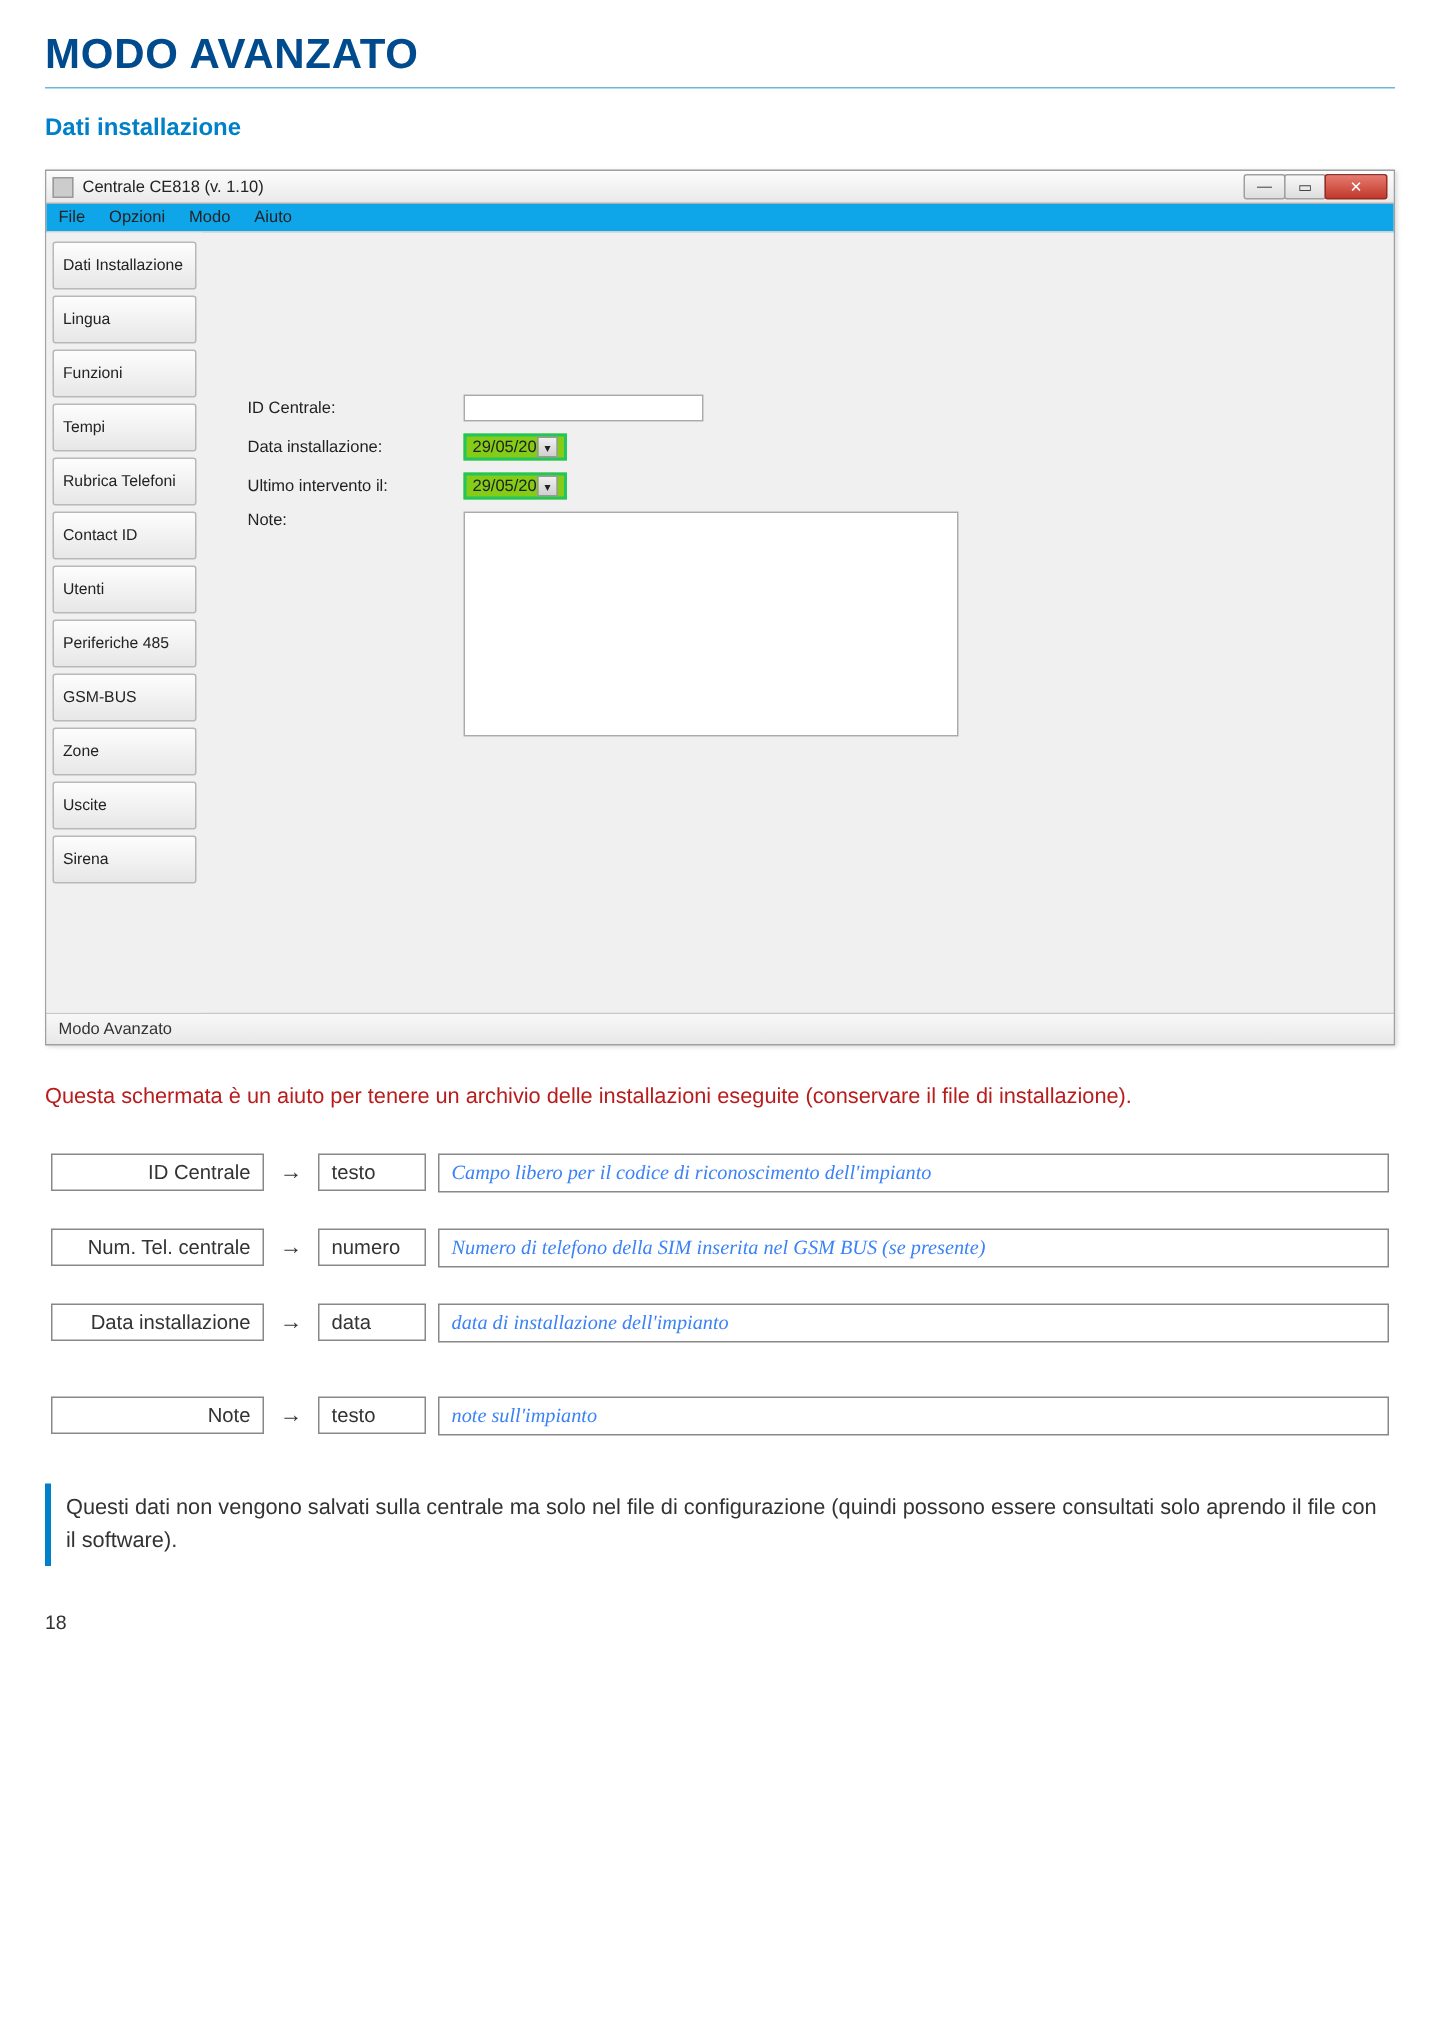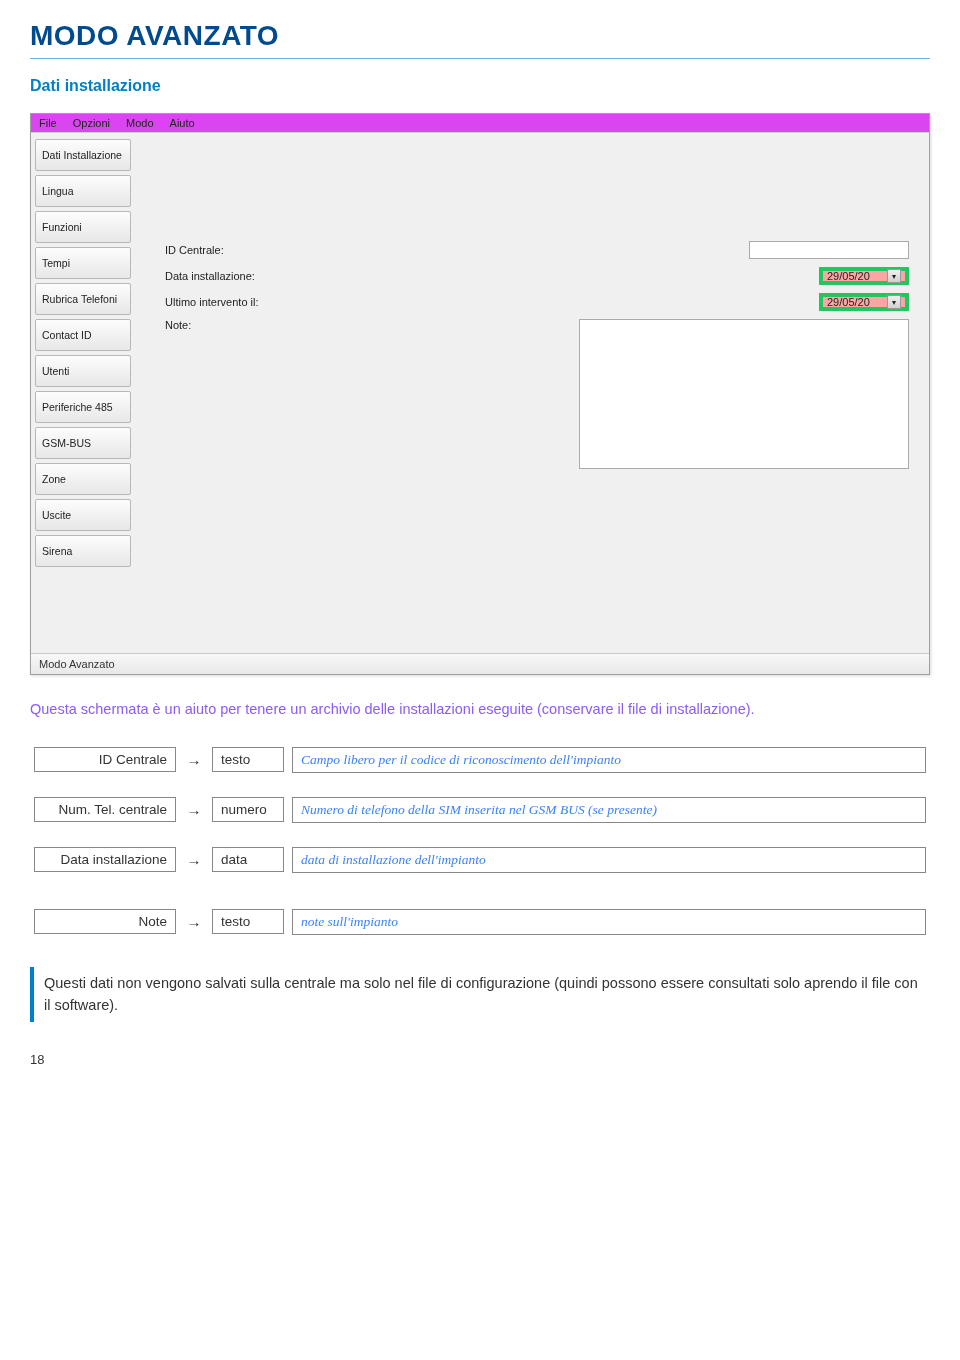--- a/index.html
+++ b/index.html
@@ -52,21 +52,21 @@
     width:28px; height:17px; background:linear-gradient(#f8f8f8,#dedede);
     border:1px solid #a0a0a0; border-radius:2px; margin-left:-1px;
     display:flex; align-items:center; justify-content:center;
     font-size:10px; color:#444;
   }
   .win-btn.close {
     background: linear-gradient(#e67a6f,#c0392b); color:#fff; border-color:#962d22;
     width:42px;
   }
   .menubar {
-    display:flex; gap:16px; padding:3px 8px; background:#d946ef;
+    display:flex; gap:16px; padding:3px 8px; background:#0ea5e9;
     border-bottom:1px solid #d0d0d0; font-size:11px;
   }
   .menubar span { cursor:default; }
   .app-body {
     display:flex; background:#f0f0f0; min-height:520px; position:relative;
   }
   .sidenav {
     width:104px; display:flex; flex-direction:column; background:#f0f0f0;
     padding:4px 0;
   }
@@ -74,28 +74,28 @@
     height:32px; margin:2px 4px; padding:0 6px;
     background: linear-gradient(#fdfdfd,#e7e7e7);
     border:1px solid #b8b8b8; border-radius:2px;
     display:flex; align-items:center;
     font-size:10.5px; color:#222;
   }
   .content {
     flex:1; padding:20px 20px 20px 30px;
   }
   .form-row {
-    display:flex; align-items:center; margin:8px 0; gap:14px;justify-content:space-between;
+    display:flex; align-items:center; margin:8px 0; gap:24px;
   }
   .form-row .lbl { width:120px; font-size:11px; color:#222; }
   .txt-input {
     width:160px; height:18px; background:#fff; border:1px solid #aaa;
   }
   .date-input {
-    width:90px; height:18px; background:#fca5a5; border:4px solid #22c55e;
+    width:69px; height:18px; background:#84cc16; border:2px solid #22c55e;
     display:flex; align-items:center; padding:0 4px; font-size:11px;
     justify-content:space-between;
   }
   .date-input .drop {
     width:14px; height:14px; background:linear-gradient(#f0f0f0,#d0d0d0);
     border:1px solid #999; display:flex; align-items:center; justify-content:center;
     font-size:8px;
   }
   .note-box {
     width:330px; height:150px; background:#fff; border:1px solid #aaa;
@@ -103,21 +103,21 @@
   .statusbar {
     background:linear-gradient(#f8f8f8,#e8e8e8); border-top:1px solid #c8c8c8;
     padding:4px 8px; font-size:11px; color:#333;
   }
   .form-vcenter { padding-top:100px; }
 
   
   .body-text {
     font-family: "Segoe UI", Arial, sans-serif;
     font-size: 14.5px;
-    color: #8b5cf6;
+    color: #b91c1c;
     line-height: 1.5;
     margin: 24px 0 20px 0;
   }
   .mapping-table {
     width:100%; border-collapse:collapse; font-size:13.5px;
     font-family: "Segoe UI", Arial, sans-serif;
   }
   .mapping-table td { padding:6px 4px; vertical-align:middle; }
   .cell-box {
     border:1px solid #888; padding:4px 8px; min-height:22px; display:inline-block; width:100%;
@@ -143,20 +143,29 @@
   .spacer-row td { height:10px; }
 </style>
 </head>
 <body>
 
 <h1 class="title">MODO AVANZATO</h1>
 <hr class="hr">
 <div class="section-head">Dati installazione</div>
 
 <div class="app-window">
+  <div class="titlebar">
+    <div class="app-icon"></div>
+    <div class="win-title">Centrale CE818 (v. 1.10)</div>
+    <div class="win-btns">
+      <div class="win-btn">—</div>
+      <div class="win-btn">▭</div>
+      <div class="win-btn close">✕</div>
+    </div>
+  </div>
   <div class="menubar">
     <span>File</span>
     <span>Opzioni</span>
     <span>Modo</span>
     <span>Aiuto</span>
   </div>
   <div class="app-body">
     <div class="sidenav">
       <div class="sidenav-btn">Dati Installazione</div>
       <div class="sidenav-btn">Lingua</div>

